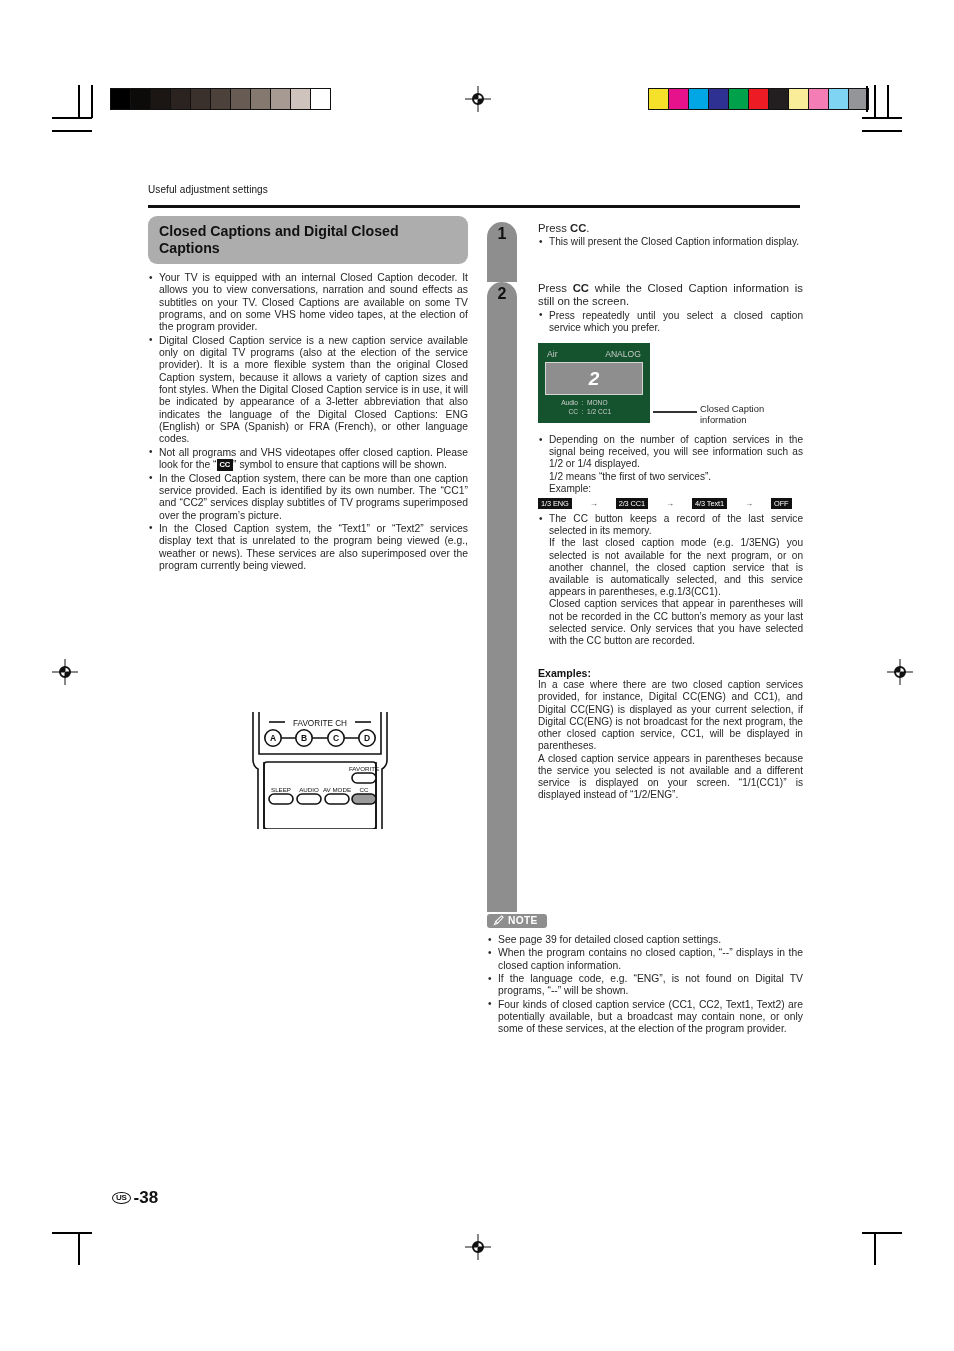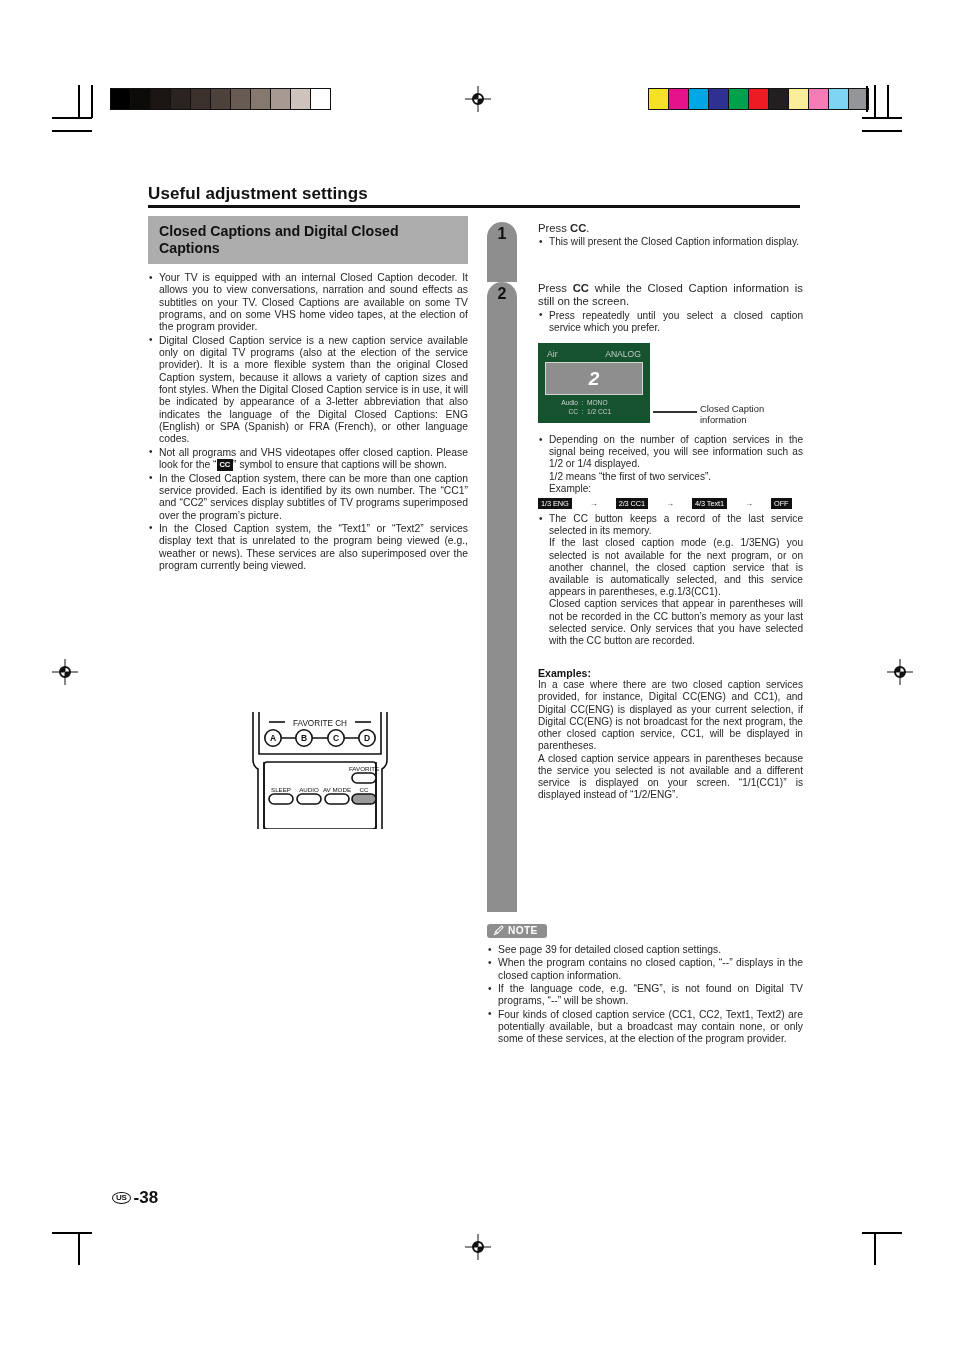--- a/index.html
+++ b/index.html
@@ -16,28 +16,28 @@
   .regmark .rq{position:absolute;left:9px;top:9px;width:8px;height:8px;background:#111;
                clip-path:polygon(0 0,50% 0,50% 50%,100% 50%,100% 100%,50% 100%,50% 50%,0 50%);}
 
   .swatchbar{position:absolute;display:flex;border:1px solid #111;box-sizing:content-box;}
   .swatchbar i{display:block;width:19px;height:20px;border-right:1px solid #111;}
   .swatchbar i:last-child{border-right:none;}
 
   
   .page{position:absolute;left:0;top:0;width:954px;height:1351px;}
 
-  .sectitle{position:absolute;left:148px;top:184px;font-size:17px;font-weight:bold;
+  .sectitle{position:absolute;left:148px;top:184px;font-size:10px;font-weight:normal;
             letter-spacing:.1px;color:#111;}
   .rule{position:absolute;left:148px;top:205px;width:652px;height:3px;background:#111;}
 
   .colL{position:absolute;left:148px;top:216px;width:320px;}
   .colR{position:absolute;left:487px;top:222px;width:316px;}
 
-  .hdrbox{background:#adadad;border-radius:0;padding:7px 11px 8px 11px;margin-bottom:8px;}
+  .hdrbox{background:#adadad;border-radius:9px;padding:7px 11px 8px 11px;margin-bottom:8px;}
   .hdrbox .t{font-size:14.2px;font-weight:bold;line-height:16.5px;color:#111;}
 
   ul.bl{list-style:none;margin:0;padding:0;}
   ul.bl>li{position:relative;padding-left:11px;margin-bottom:1px;
            font-size:10.35px;line-height:12.35px;text-align:justify;color:#262626;}
   ul.bl>li:before{content:"\2022";position:absolute;left:1px;top:-0.5px;font-size:10px;}
 
   .cc-inline{display:inline-block;background:#111;color:#fff;font-size:7.6px;font-weight:bold;
              padding:0 2px;line-height:9.5px;vertical-align:1px;letter-spacing:-.2px;
              border:1px solid #111;}
@@ -311,21 +311,21 @@
         </div>
       </div>
 
       <div class="stepbody" style="margin-top:20px;">
         <div class="exhdr">Examples:</div>
         <div class="para">In a case where there are two closed caption services provided, for instance, Digital CC(ENG) and CC1), and Digital CC(ENG) is displayed as your current selection, if Digital CC(ENG) is not broadcast for the next program, the other closed caption service, CC1, will be displayed in parentheses.</div>
         <div class="para">A closed caption service appears in parentheses because the service you selected is not available and a different service is displayed on your screen.  “1/1(CC1)” is displayed instead of “1/2/ENG”.</div>
       </div>
     </div>
 
-    <div style="margin-top:10px;">
+    <div style="margin-top:0;">
       <div class="notebadge">
         <svg class="pen" viewBox="0 0 12 12">
           <path d="M1.5 10.5 L3 7 L9.5 1 L11 2.5 L5 9 Z" fill="none" stroke="#fff" stroke-width="1.1"></path>
           <line x1="3" y1="7" x2="5" y2="9" stroke="#fff" stroke-width="1.1"></line>
         </svg>
         <span class="nt">NOTE</span>
       </div>
       <ul class="bl" style="margin-top:4px;">
         <li>See page 39 for detailed closed caption settings.</li>
         <li>When the program contains no closed caption, “--” displays in the closed caption information.</li>

